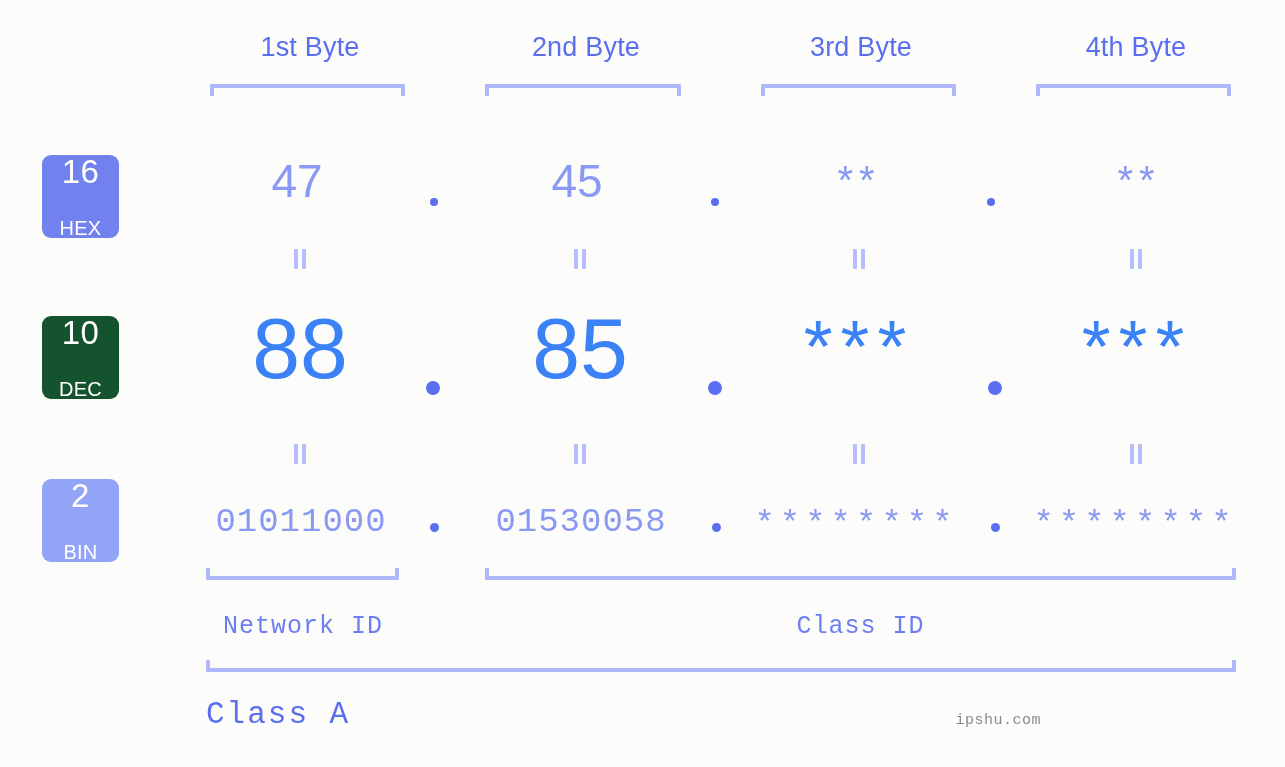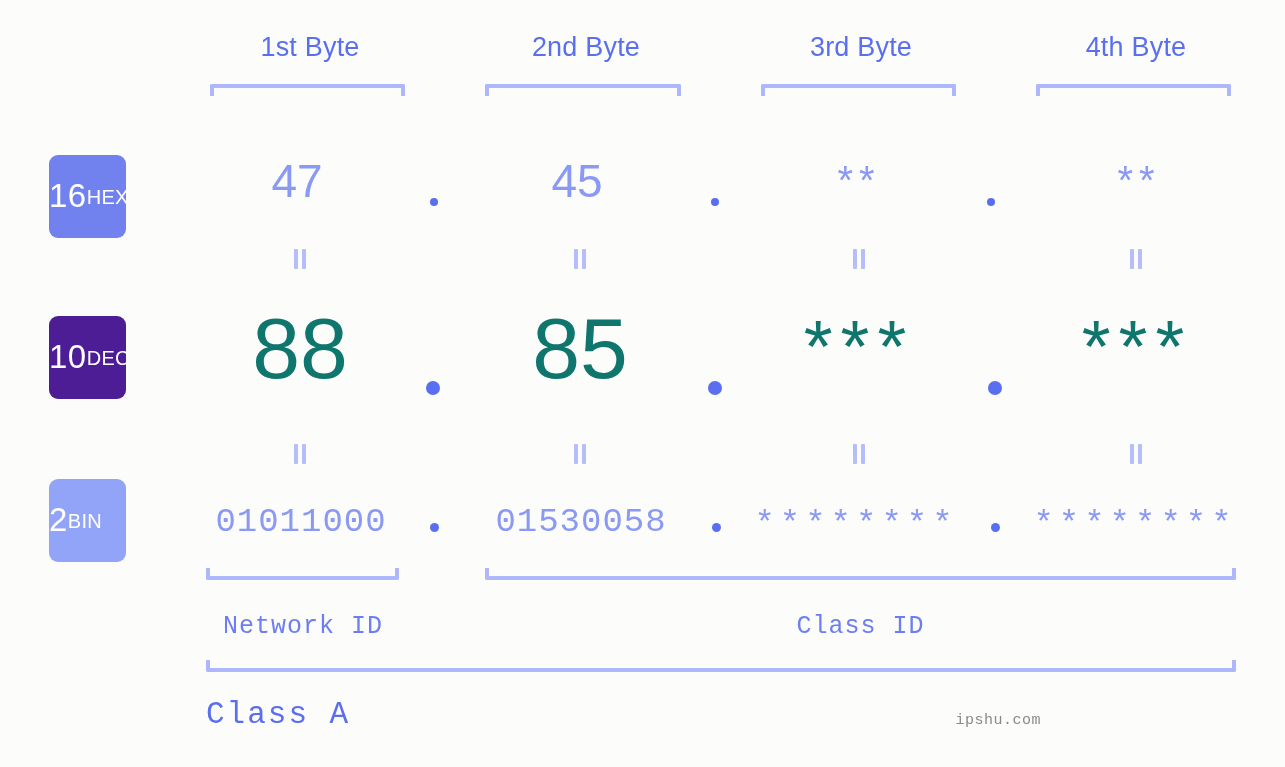--- a/index.html
+++ b/index.html
@@ -51,44 +51,44 @@
     border-left: 4px solid #aeb7fb;
     border-right: 4px solid #aeb7fb;
     height: 12px;
     box-sizing: border-box;
     border-radius: 0 0 2px 2px;
   }
 
   
   .badge {
     position: absolute;
-    left: 49px;
+    left: 42px;
     width: 77px;
     height: 83px;
     border-radius: 9px;
     color: #ffffff;
     display: flex;
-    flex-direction: row;
+    flex-direction: column;
     align-items: center;
-    justify-content: flex-start;
+    justify-content: space-between;
     line-height: 1;
   }
   .badge .num {
     font-size: 33px;
     font-weight: 400;
     letter-spacing: 0.5px;
     margin-bottom: 2px;
   }
   .badge .nm {
     font-size: 20px;
     font-weight: 400;
     letter-spacing: 0.3px;
   }
   #badge-hex { top: 155px; background: #7182ef; }
-  #badge-dec { top: 316px; background: #4c1d95; }
+  #badge-dec { top: 316px; background: #14532d; }
   #badge-bin { top: 479px; background: #92a4f8; }
 
   
   .cell {
     position: absolute;
     text-align: center;
     white-space: nowrap;
     line-height: 1;
   }
 
@@ -106,21 +106,21 @@
     letter-spacing: 6px;
     color: #8a99f3;
     top: 160px;
   }
 
   
   .dec-val {
     top: 305px;
     width: 230px;
     font-size: 86px;
-    color: #0f766e;
+    color: #3b82f6;
     font-family: "Liberation Sans", sans-serif;
     font-weight: 400;
   }
   .dec-val.stars {
     font-size: 74px;
     letter-spacing: 8px;
     top: 310px;
   }
 
   

